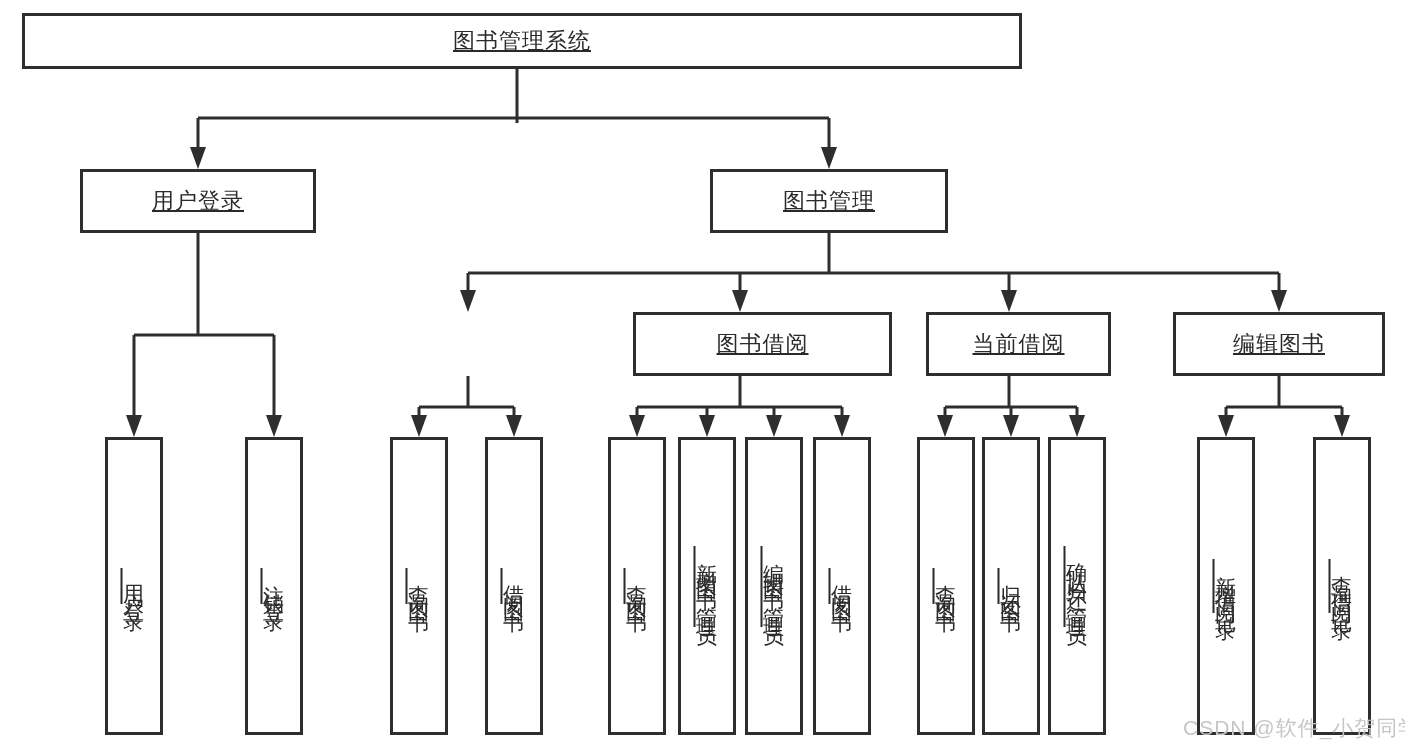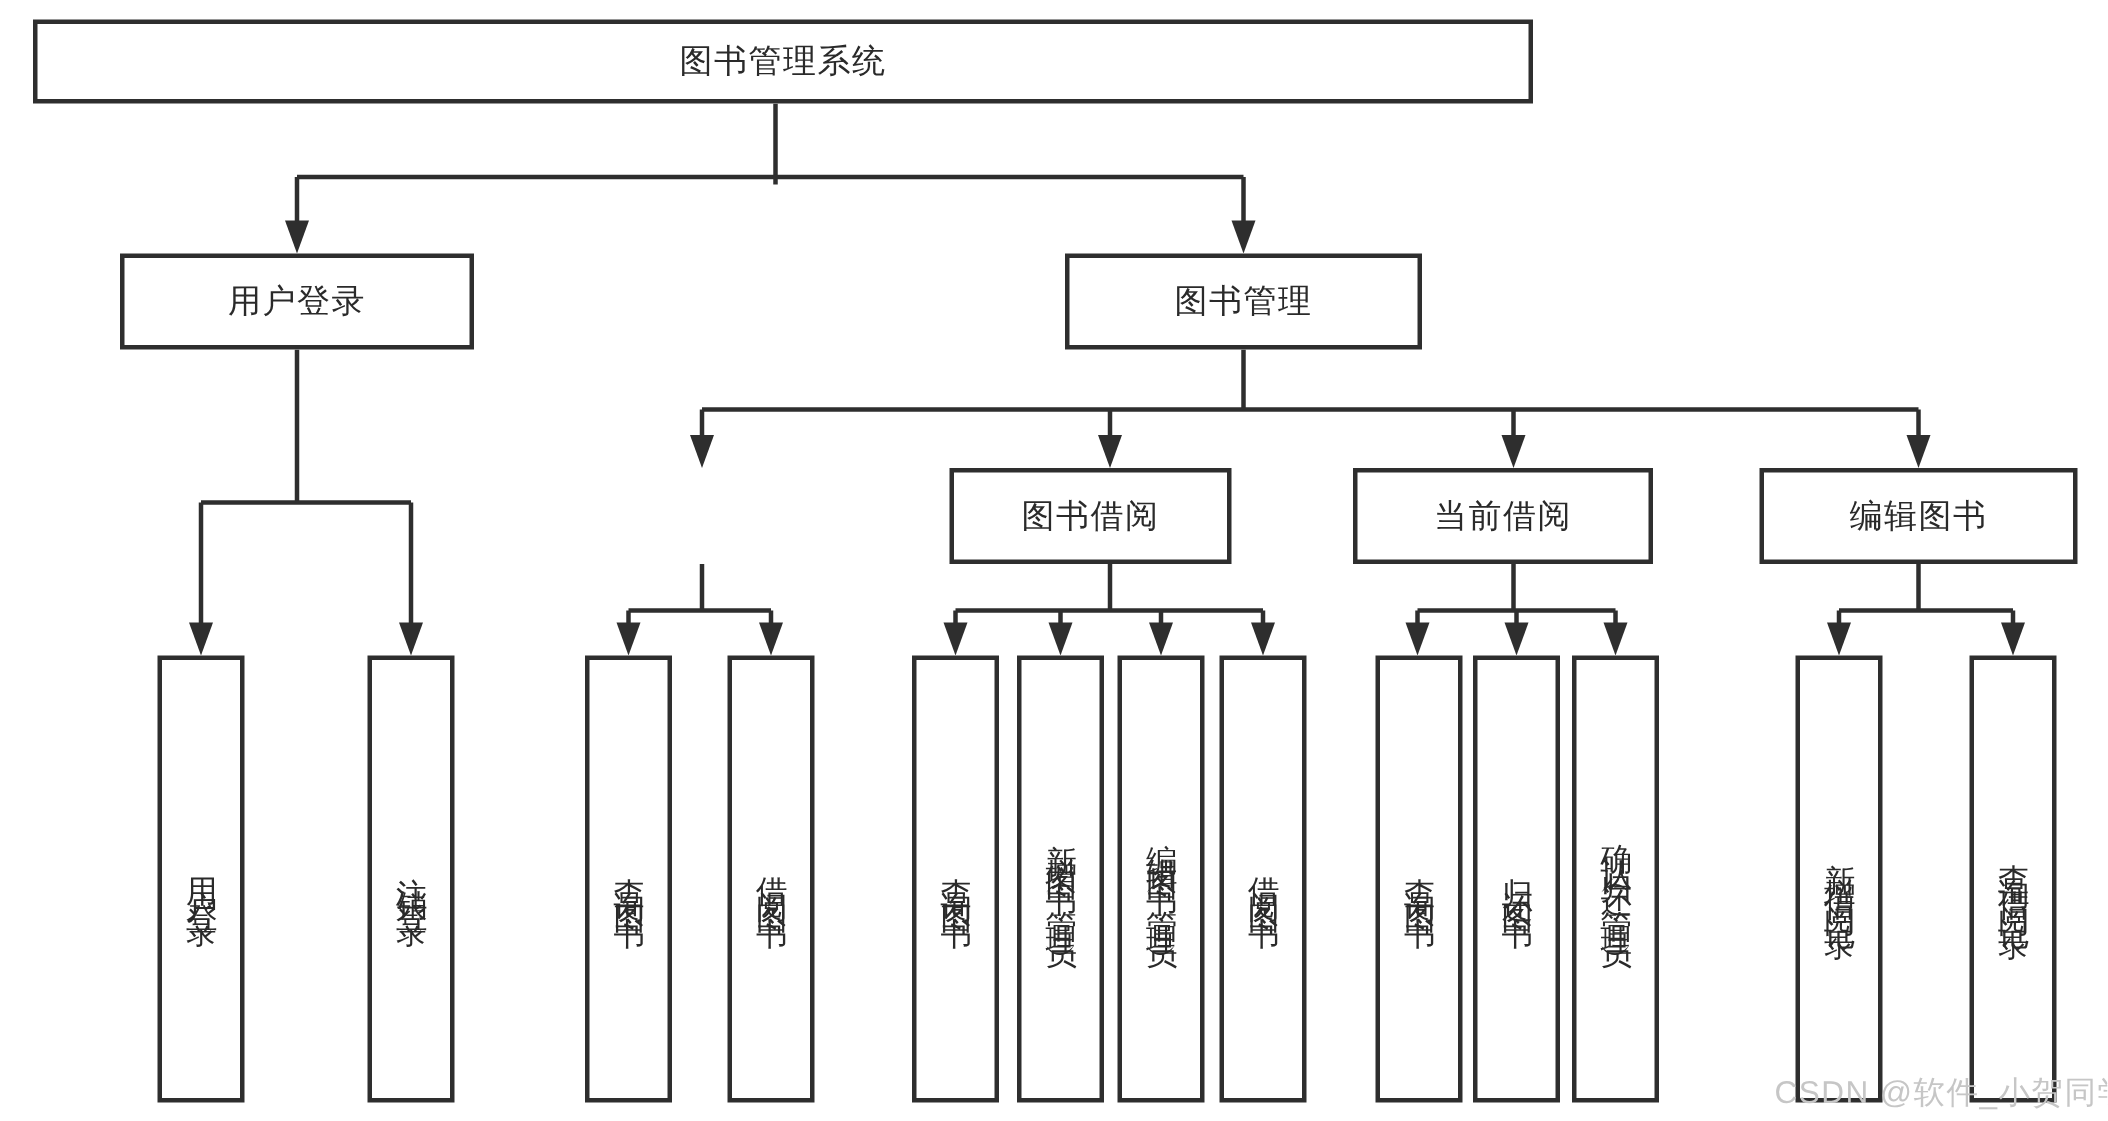--- a/index.html
+++ b/index.html
@@ -27,20 +27,21 @@
     position: absolute;
     box-sizing: border-box;
     border: 3px solid #2e2e2e;
     background: #ffffff;
     display: flex;
     align-items: center;
     justify-content: center;
     color: #2a2a2a;
     z-index: 2;
     text-align: center;
+    text-decoration: underline;
   }
   .node.h {
     font-size: 22px;
     letter-spacing: 1px;
     white-space: nowrap;
   }
   .node.v {
     writing-mode: vertical-rl;
     text-orientation: mixed;
     font-size: 21px;
@@ -127,22 +128,22 @@
       <polygon points="1218,415 1234,415 1226,437"></polygon>
       <polygon points="1334,415 1350,415 1342,437"></polygon>
     </g>
   </svg>
 
   <div class="node h" style="left:22px;top:13px;width:1000px;height:56px">图书管理系统</div>
 
   <div class="node h" style="left:80px;top:169px;width:236px;height:64px">用户登录</div>
   <div class="node h" style="left:710px;top:169px;width:238px;height:64px">图书管理</div>
 
-  <div class="node h" style="left:633px;top:312px;width:188px;height:64px">图书借阅</div>
-  <div class="node h" style="left:902px;top:312px;width:200px;height:64px">当前借阅</div>
+  <div class="node h" style="left:633px;top:312px;width:259px;height:64px">图书借阅</div>
+  <div class="node h" style="left:926px;top:312px;width:185px;height:64px">当前借阅</div>
   <div class="node h" style="left:1173px;top:312px;width:212px;height:64px">编辑图书</div>
 
   <div class="node v" style="left:105px;top:437px;width:58px;height:298px">用户登录</div>
   <div class="node v" style="left:245px;top:437px;width:58px;height:298px">注销登录</div>
 
   <div class="node v" style="left:390px;top:437px;width:58px;height:298px">查询图书</div>
   <div class="node v" style="left:485px;top:437px;width:58px;height:298px">借阅图书</div>
 
   <div class="node v" style="left:608px;top:437px;width:58px;height:298px">查询图书</div>
   <div class="node v" style="left:678px;top:437px;width:58px;height:298px">新增图书（管理员）</div>

